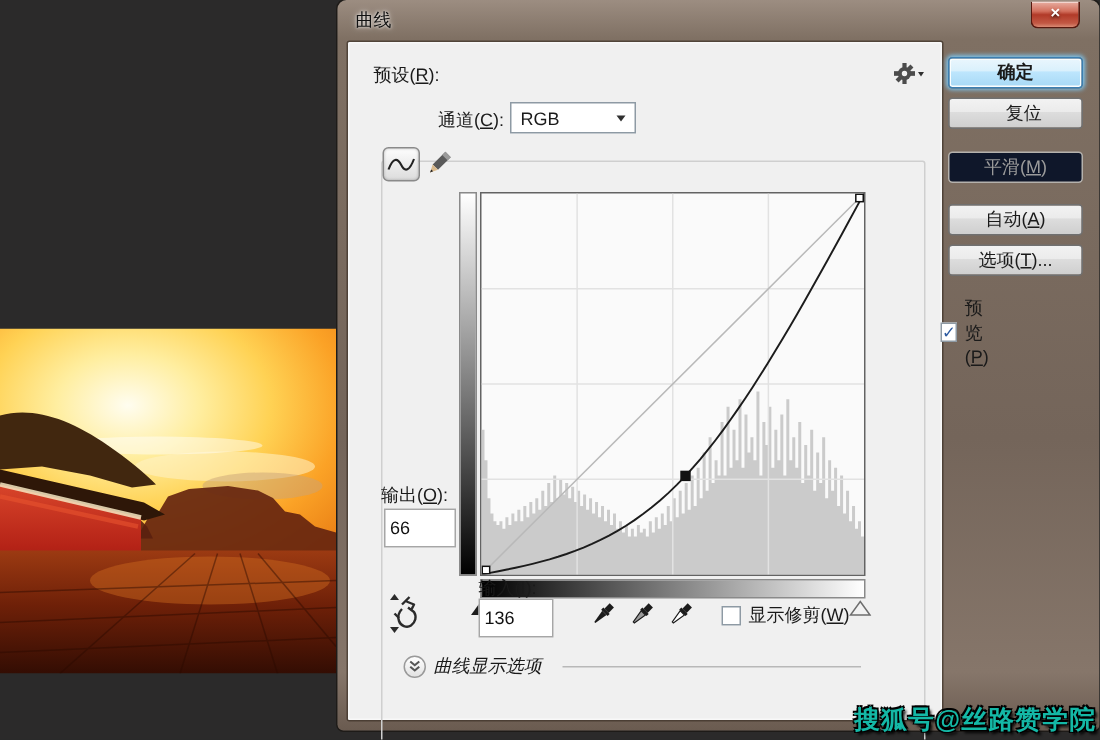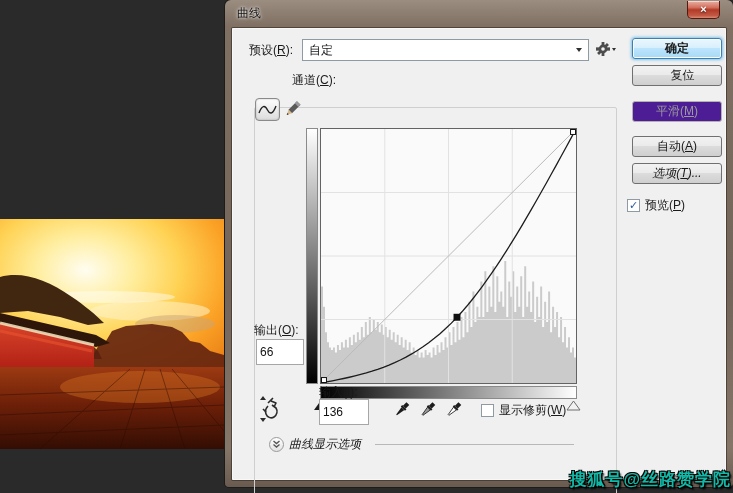--- a/index.html
+++ b/index.html
@@ -25,21 +25,21 @@
   }
   .close-btn {
     position:absolute; left:462px; top:1px; width:33px; height:18px;
     background:linear-gradient(180deg,#e8b0a4 0%,#d3705d 38%,#b13a28 52%,#c25844 85%,#d98a74);
     border:1px solid #57190f; border-top:none; border-radius:0 0 5px 5px;
     color:#fff; font-weight:bold; font-size:11px; text-align:center; line-height:16px;
     text-shadow:0 1px 2px rgba(0,0,0,.6); cursor:pointer;
     box-shadow:inset 0 1px 0 rgba(255,255,255,.5);
   }
   .client {
-    position:absolute; left:7px; top:28px; width:494px; height:452px;
+    position:absolute; left:7px; top:28px; width:396px; height:452px;
     background:#f0f0f0; border-radius:1px;
     box-shadow:0 0 0 1px rgba(55,45,35,.65), inset 0 0 0 1px rgba(255,255,255,.55);
   }
   
   .lbl { position:absolute; white-space:nowrap; color:#1a1a1a; }
   .combo {
     position:absolute; background:#fff; border:1px solid #8e9aa4;
     display:flex; align-items:center; padding:0 6px; cursor:pointer;
   }
   .combo .tri { margin-left:auto; width:0; height:0;
@@ -49,21 +49,21 @@
     position:absolute; width:90px; height:21px; font-size:12px; color:#1a1a1a;
     background:linear-gradient(180deg,#f2f2f2,#ebebeb 45%,#dddddd 46%,#cfcfcf);
     border:1px solid #707070; border-radius:3px; text-align:center; line-height:19px;
     cursor:pointer;
   }
   .btn.default {
     background:linear-gradient(180deg,#eaf6fd,#d9f0fc 45%,#bee6fd 46%,#a7d9f5);
     border-color:#3c7fb1; box-shadow:0 0 3px 1px #7ec3ea, inset 0 0 0 1px #fbfefe;
   }
   .btn.disabled {
-    background:#4c1d95; border-color:#b5b2ad; color:#9b9b9b; cursor:default;
+    background:#0f172a; border-color:#b5b2ad; color:#9b9b9b; cursor:default;
     box-shadow:none;
   }
   .groupbox { position:absolute; left:22px; top:79px; width:363px; height:391px;
     border:1px solid #cfcfcf; border-radius:2px; }
   .onborder-bg { background:#f0f0f0; padding:0 3px;text-align:center; }
   .toolbtn {
     position:absolute; width:25px; height:23px; border:1px solid #8a8a8a; border-radius:4px;
     background:linear-gradient(180deg,#fdfdfd,#dcdcdc); cursor:pointer;
     display:flex; align-items:center; justify-content:center;
     box-shadow:inset 0 0 2px rgba(0,0,0,.25);
@@ -153,52 +153,52 @@
   <div class="titlebar">
     <span class="title">曲线</span>
     <div class="close-btn">
       <span>×</span>
     </div>
   </div>
 
   <div class="client">
 
     <span class="lbl" style="left:17px; top:14px;"><span>预设(</span><u>R</u><span>):</span></span>
-    <div class="combo" style="left:70px; top:11px; width:287px; height:22px;">
-      <span>自定</span>
-      <span class="tri"></span>
-    </div>
 
     <svg class="icon-abs" style="left:363px; top:13px;" width="22" height="16" viewBox="0 0 22 16">
       <g fill="#4c4c4c">
         <rect x="6.6" y="1" width="2.8" height="14"></rect>
         <rect x="1" y="6.6" width="14" height="2.8"></rect>
         <rect x="6.6" y="1" width="2.8" height="14" transform="rotate(45 8 8)"></rect>
         <rect x="6.6" y="1" width="2.8" height="14" transform="rotate(90 8 8)"></rect>
       </g>
       <circle cx="8" cy="8" r="4.4" fill="#4c4c4c"></circle>
       <circle cx="8" cy="8" r="1.8" fill="#f0f0f0"></circle>
       <polygon points="17,7 21,7 19,10" fill="#303030"></polygon>
     </svg>
 
     <div class="btn default" style="left:400px; top:10px;font-weight:bold;"><span>确定</span></div>
     <div class="btn" style="left:400px; top:37px;padding-left:11px;"><span>复位</span></div>
     <div class="btn disabled" style="left:400px; top:73px;"><span>平滑(</span><u>M</u><span>)</span></div>
     <div class="btn" style="left:400px; top:108px;"><span>自动(</span><u>A</u><span>)</span></div>
-    <div class="btn" style="left:400px; top:135px;font-style:italic;"><span>选项(</span><u>T</u><span>)...</span></div>
+    <div class="btn" style="left:400px; top:135px;"><span>选项(</span><u>T</u><span>)...</span></div>
     <div class="cbrow" style="left:395px; top:169px;">
       <span class="checkbox">
           <span>✓</span>
         </span>
       <span><span>预览(</span><u>P</u><span>)</span></span>
     </div>
 
     <div class="groupbox"></div>
 
     <span class="lbl onborder-bg" style="left:57px; top:44px;"><span>通道(</span><u>C</u><span>):</span></span>
+    <div class="combo" style="left:108px; top:40px; width:84px; height:21px;">
+      <span>RGB</span>
+      <span class="tri"></span>
+    </div>
 
     <div class="toolbtn" style="left:23px; top:70px;">
       <svg width="19" height="13" viewBox="0 0 19 13">
         <path d="M1,10 C4,2 7,2 9.5,7 C12,12 15,11 18,3" fill="none" stroke="#222" stroke-width="1.4"></path>
       </svg>
     </div>
     <svg class="icon-abs" style="left:49px; top:70px;" width="22" height="22" viewBox="0 0 22 22">
       <g transform="rotate(45 11 11)">
         <rect x="9" y="2" width="5" height="12" fill="#5a5a5a"></rect>
         <rect x="9" y="2" width="5" height="3" fill="#9a9a9a"></rect>

